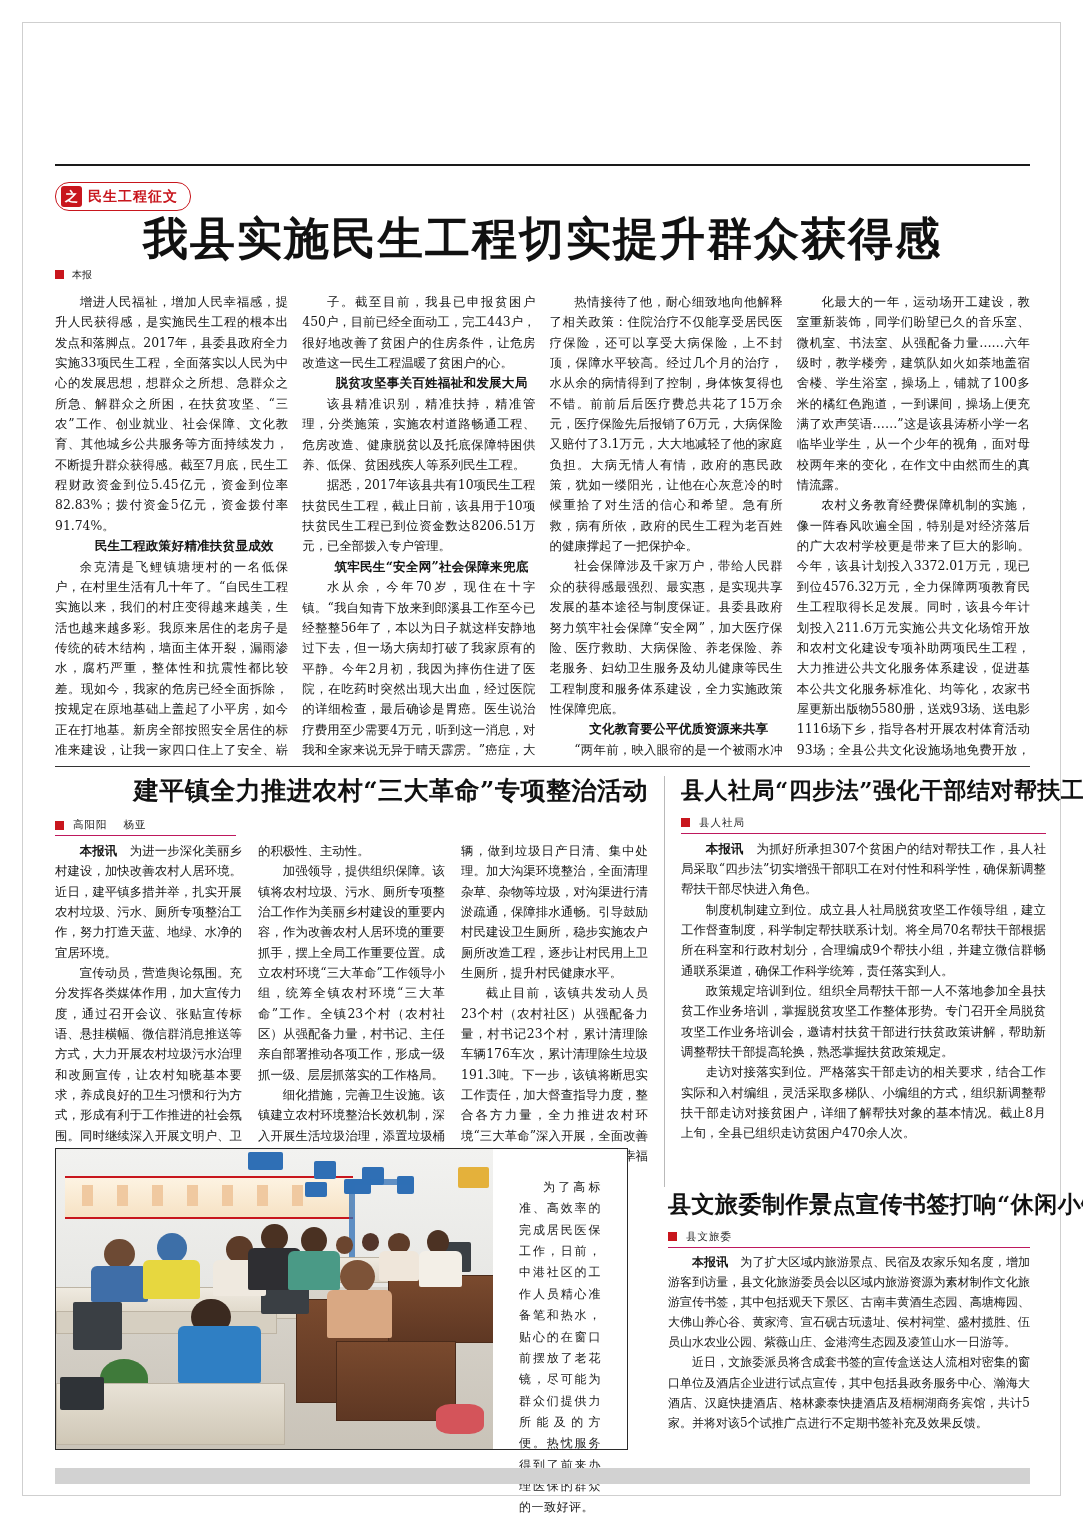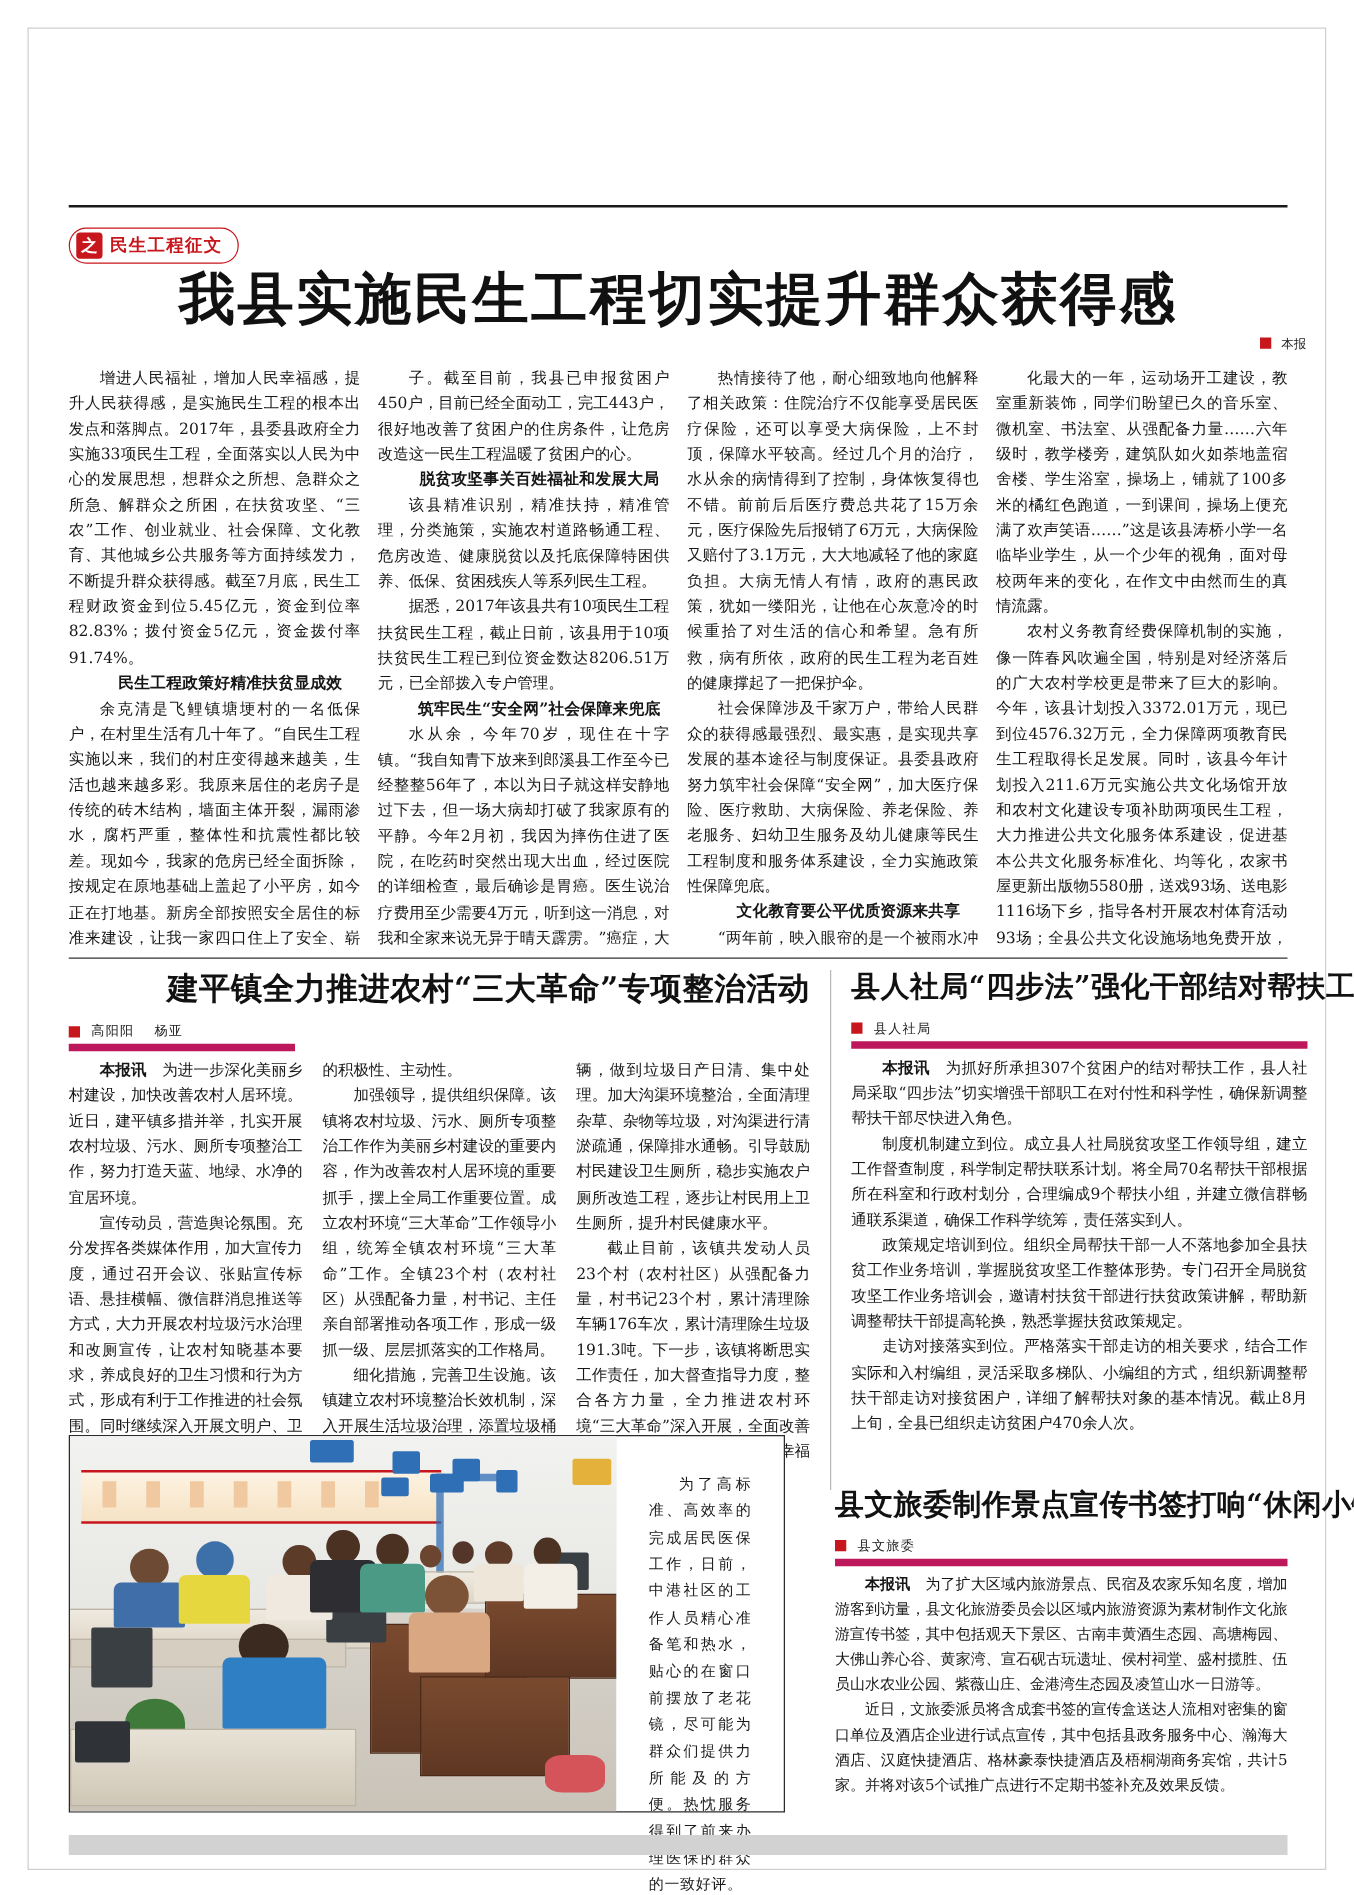--- a/index.html
+++ b/index.html
@@ -81,22 +81,22 @@
   .lead-headline{
     position:absolute;left:55px;top:212px;width:975px;
     text-align:center;
     font-family:"DejaVu Serif","Liberation Serif",serif;
     font-weight:700;
     font-size:45px;letter-spacing:2px;
     color:#111;
     line-height:1.18;
   }
   .lead-byline{
-    position:absolute;left:70px;top:268px;width:975px;
-    text-align:right;font-size:10px;color:#222;
+    position:absolute;left:55px;top:268px;width:975px;
+    text-align:left;font-size:10px;color:#222;
   }
   .lead-byline .sq{display:inline-block;width:9px;height:9px;background:#c8161d;margin-right:8px;vertical-align:-1px;}
 
   
   .bodytext{
     font-size:12.4px;
     line-height:1.64;
     text-align:justify;
     text-justify:inter-character;
     color:#161616;
@@ -128,21 +128,21 @@
   .sub-headline{
     font-family:"DejaVu Serif","Liberation Serif",serif;
     font-weight:700;font-size:25px;letter-spacing:0.5px;
     text-align:right;color:#111;line-height:1.2;
     white-space:nowrap;
   }
   .sub-headline.r{font-size:23px;}
 
   .credit{
     margin-top:12px;font-size:10.5px;color:#222;
-    border-bottom:6px solid #be185d;padding-bottom:3px;
+    border-bottom:1px solid #be185d;padding-bottom:3px;
     display:flex;align-items:center;
   }
   .credit .sq{display:inline-block;width:9px;height:9px;background:#c8161d;margin-right:9px;}
   .credit .nm{margin-right:16px;letter-spacing:1px;}
 
   .mid-left .credit{width:181px;}
 
   .three{display:flex;gap:16px;margin-top:5px;}
   .three .col{width:187px;}
 

